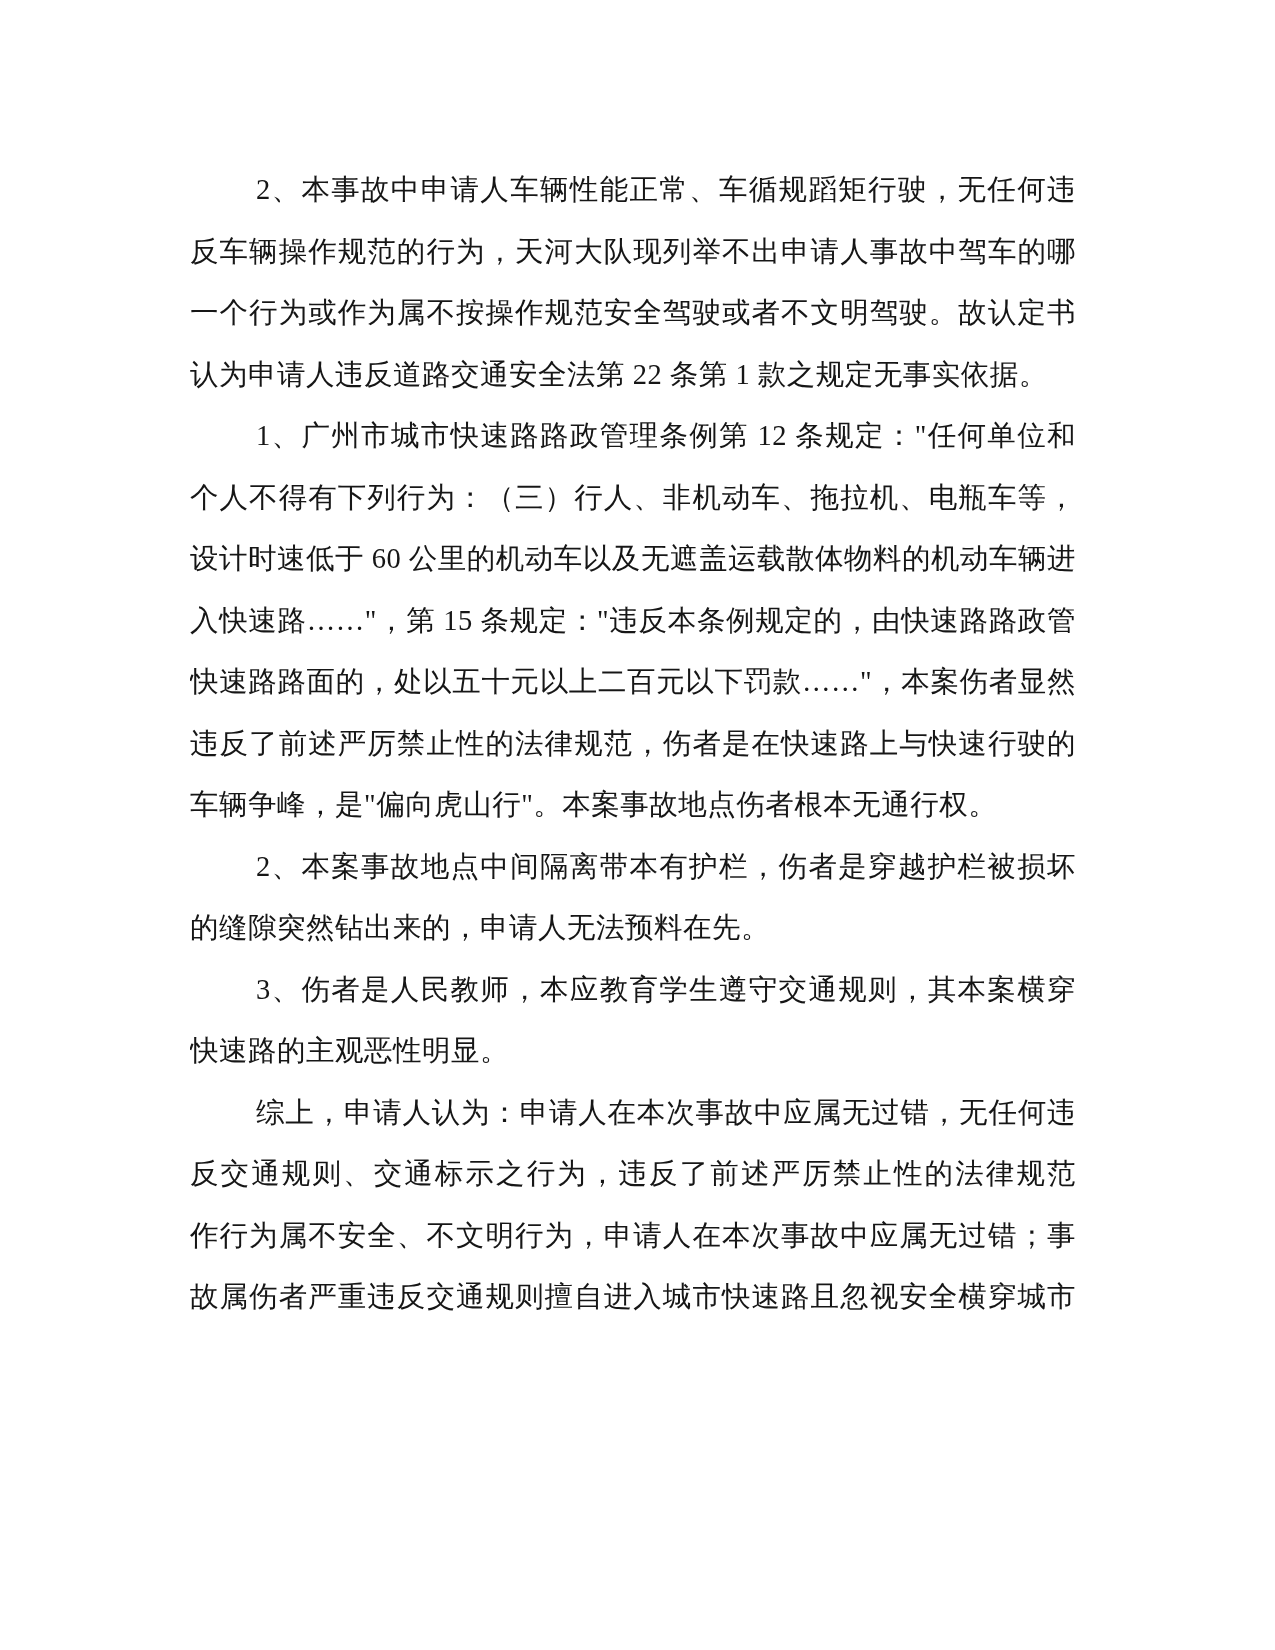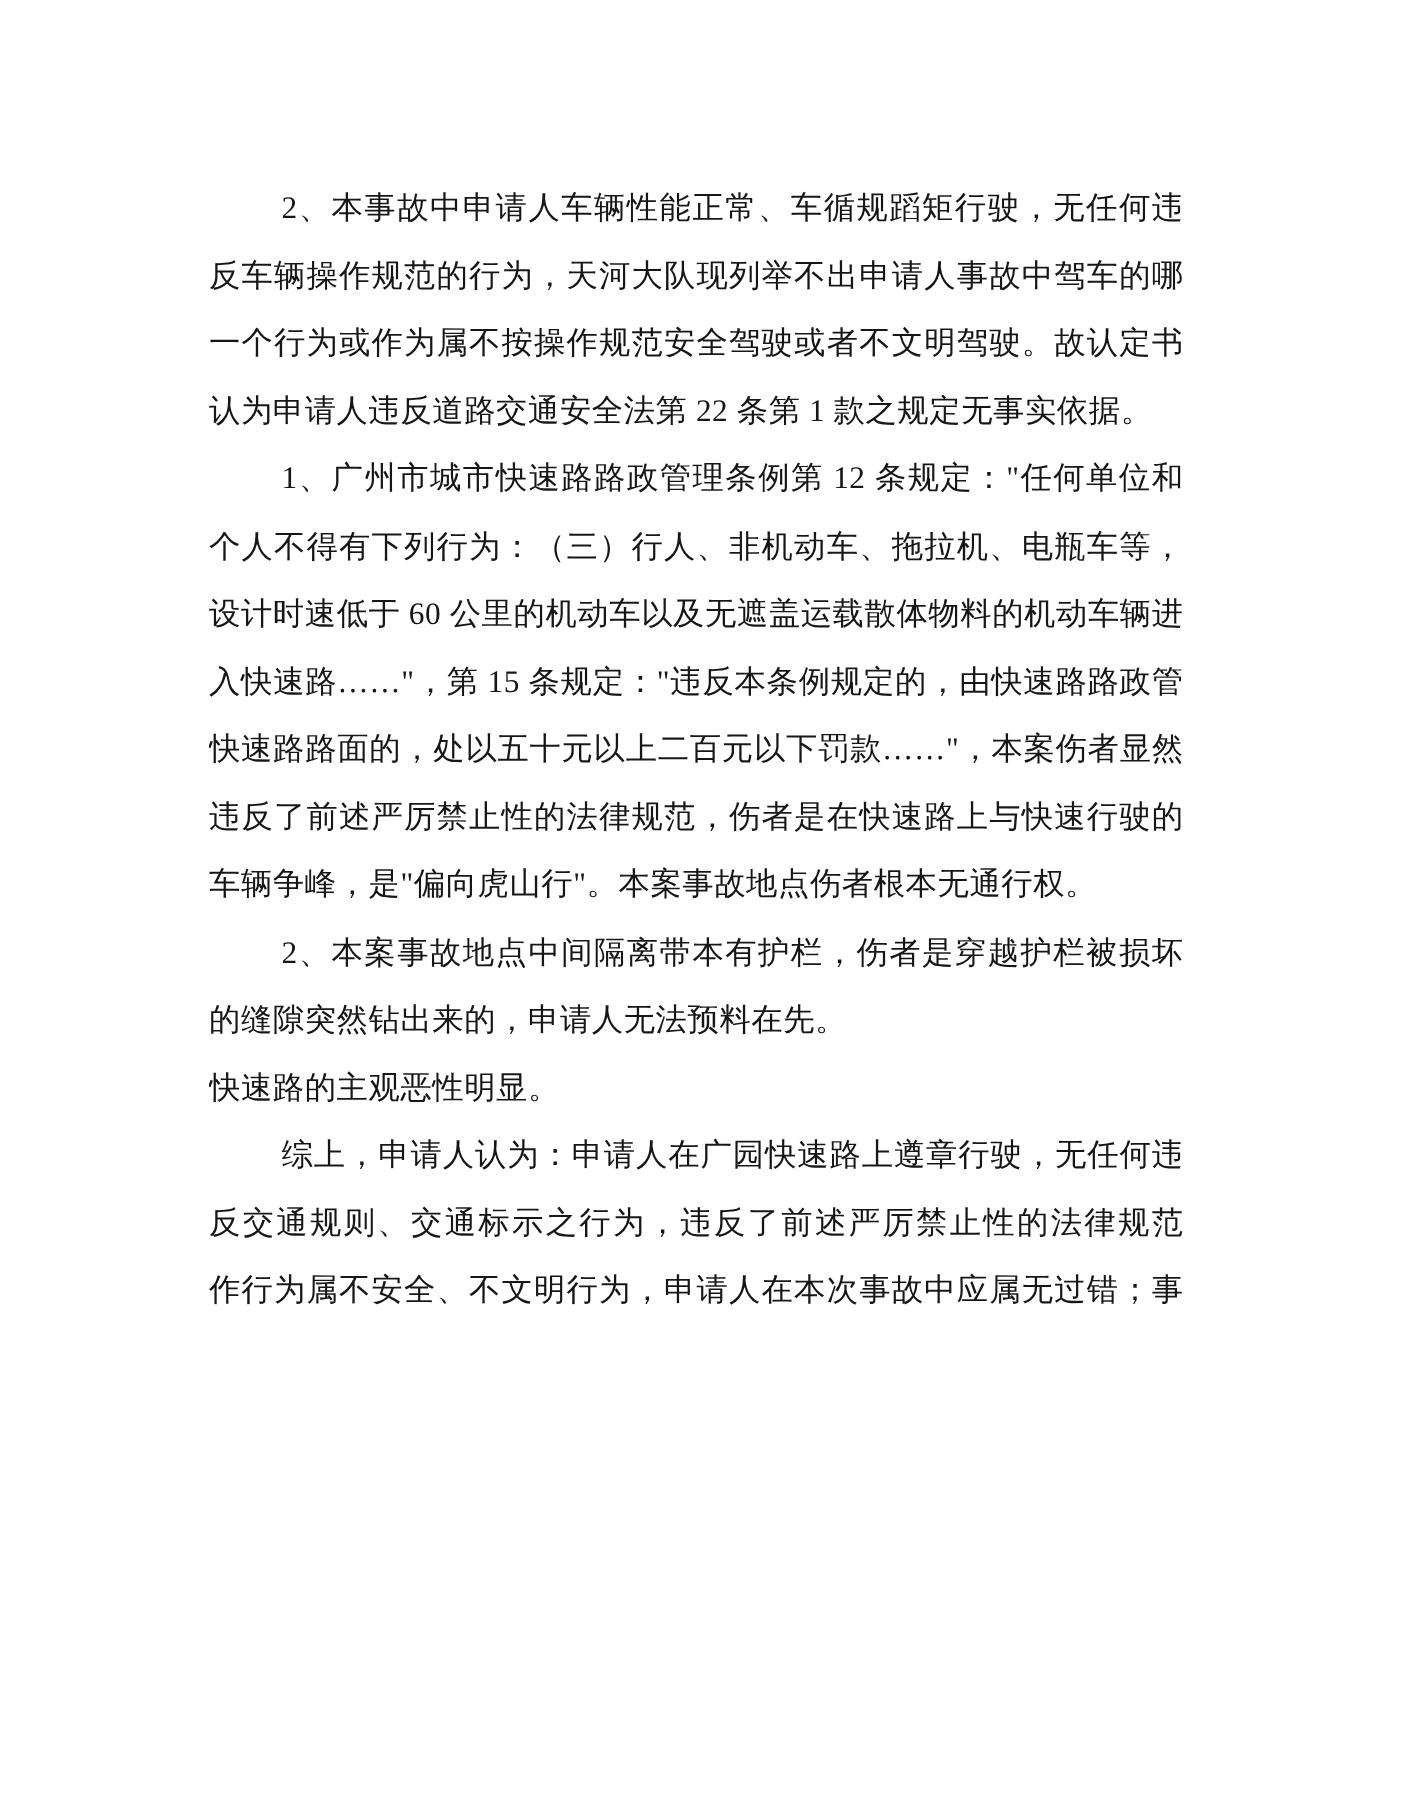--- a/index.html
+++ b/index.html
@@ -49,18 +49,20 @@
       <div class="line para-end">认为申请人违反道路交通安全法第 22 条第 1 款之规定无事实依据。</div>
       <div class="line indent">1、广州市城市快速路路政管理条例第 12 条规定："任何单位和</div>
       <div class="line">个人不得有下列行为：（三）行人、非机动车、拖拉机、电瓶车等，</div>
       <div class="line">设计时速低于 60 公里的机动车以及无遮盖运载散体物料的机动车辆进</div>
       <div class="line">入快速路……"，第 15 条规定："违反本条例规定的，由快速路路政管</div>
       <div class="line">快速路路面的，处以五十元以上二百元以下罚款……"，本案伤者显然</div>
       <div class="line">违反了前述严厉禁止性的法律规范，伤者是在快速路上与快速行驶的</div>
       <div class="line para-end">车辆争峰，是"偏向虎山行"。本案事故地点伤者根本无通行权。</div>
       <div class="line indent">2、本案事故地点中间隔离带本有护栏，伤者是穿越护栏被损坏</div>
       <div class="line para-end">的缝隙突然钻出来的，申请人无法预料在先。</div>
+      <div class="line indent">3、伤者是人民教师，本应教育学生遵守交通规则，其本案横穿</div>
       <div class="line para-end">快速路的主观恶性明显。</div>
-      <div class="line indent">综上，申请人认为：申请人在广园快速路上遵章行驶，无任何违</div>
+      <div class="line indent">综上，申请人认为：申请人在本次事故中应属无过错，无任何违</div>
       <div class="line">反交通规则、交通标示之行为，违反了前述严厉禁止性的法律规范</div>
       <div class="line">作行为属不安全、不文明行为，申请人在本次事故中应属无过错；事</div>
+      <div class="line">故属伤者严重违反交通规则擅自进入城市快速路且忽视安全横穿城市</div>
     </div>
 </div>
 
 </body></html>

